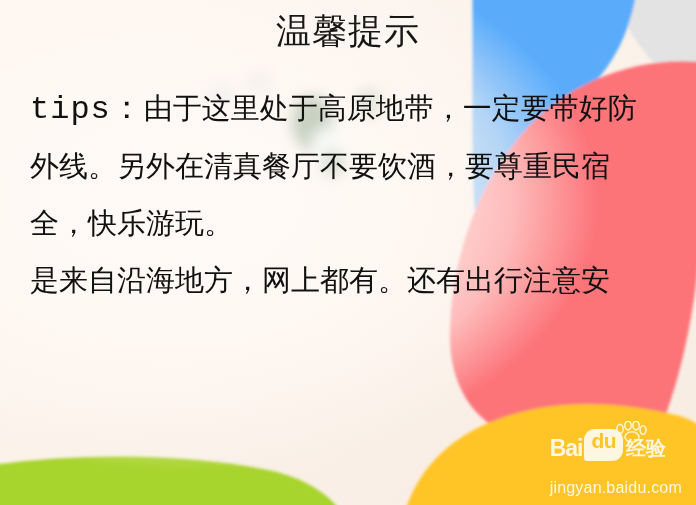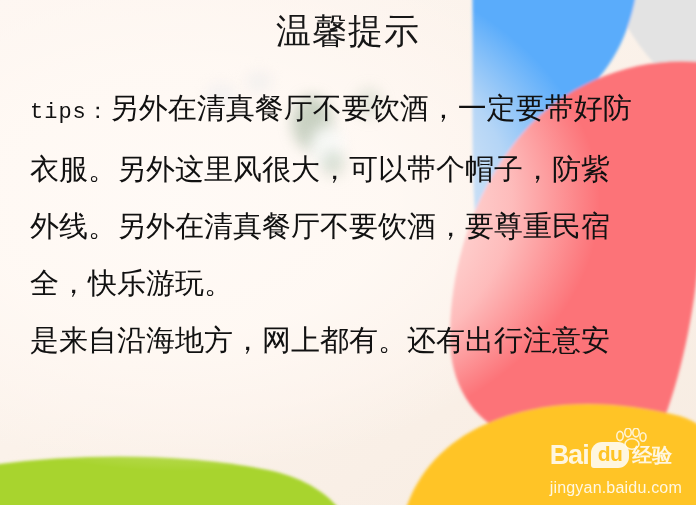--- a/index.html
+++ b/index.html
@@ -87,21 +87,21 @@
     width: 650px;
     font-family: "Liberation Serif", "DejaVu Serif", serif;
     font-size: 29px;
     line-height: 57px;
     color: #111111;
     letter-spacing: 0px;
     text-align: left;
   }
   #body-text .lead {
     font-family: "Liberation Mono", "DejaVu Sans Mono", monospace;
-    font-size: 22px;
+    font-size: 32px;
     letter-spacing: 1px;
   }
   #body-text .line {
     display: block;
     white-space: nowrap;
   }
 
   
   #watermark {
     position: absolute;
@@ -112,34 +112,34 @@
     opacity: 0.92;
   }
   #wm-logo {
     position: relative;
     display: flex;
     align-items: flex-end;
     height: 30px;
   }
   #wm-bai {
     font-family: "Liberation Sans", "DejaVu Sans", sans-serif;
-    font-size: 27px;
+    font-size: 23px;
     font-weight: bold;
     color: rgba(255,255,255,0.93);
     line-height: 27px;
     letter-spacing: -1px;
   }
   #wm-du {
     font-family: "Liberation Sans", "DejaVu Sans", sans-serif;
     font-size: 21px;
     font-weight: bold;
     color: #ffc425;
     background: rgba(255,255,255,0.93);
     border-radius: 11px 11px 11px 3px;
-    padding: 0px 7px 2px 7px;
+    padding: 0px 7px 8px 7px;
     line-height: 24px;
     margin: 0 3px 1px 2px;
     letter-spacing: -0.5px;
   }
   #wm-jingyan {
     font-family: "Liberation Sans", "DejaVu Sans", sans-serif;
     font-size: 20px;
     font-weight: bold;
     color: rgba(255,255,255,0.93);
     line-height: 27px;
@@ -147,21 +147,21 @@
   }
   #wm-paw {
     position: absolute;
     left: 64px;
     top: -11px;
   }
   #wm-url {
     font-family: "Liberation Sans", "DejaVu Sans", sans-serif;
     font-size: 16px;
     color: rgba(255,255,255,0.95);
-    margin-top: 10px;
+    margin-top: 17px;
     letter-spacing: 0.2px;
   }
 </style>
 </head>
 <body>
 
 <div id="slide">
 
   <svg id="bg-art" viewBox="0 0 696 505" preserveAspectRatio="none" aria-hidden="true">
     <defs>
@@ -203,22 +203,21 @@
   <div class="bokeh b3"></div>
   <div class="bokeh b4"></div>
   <div class="bokeh b5"></div>
   <div class="bokeh b6"></div>
 
   <div id="content">
 
     <div id="slide-title">温馨提示</div>
 
     <div id="body-text">
-      <span class="line"><span class="lead">tips：</span><span>另外在清真餐厅不要饮酒，一定要带好防</span></span>
-      <span class="line">衣服。另外这里风很大，可以带个帽子，防紫</span>
+      <span class="line"><span class="lead">tips：</span><span>由于这里处于高原地带，一定要带好防</span></span>
       <span class="line">外线。另外在清真餐厅不要饮酒，要尊重民宿</span>
       <span class="line">全，快乐游玩。</span>
       <span class="line">是来自沿海地方，网上都有。还有出行注意安</span>
     </div>
 
     <div id="watermark">
       <div id="wm-logo">
         <span id="wm-bai">Bai</span>
         <span id="wm-du">du</span>
         <span id="wm-jingyan">经验</span>

